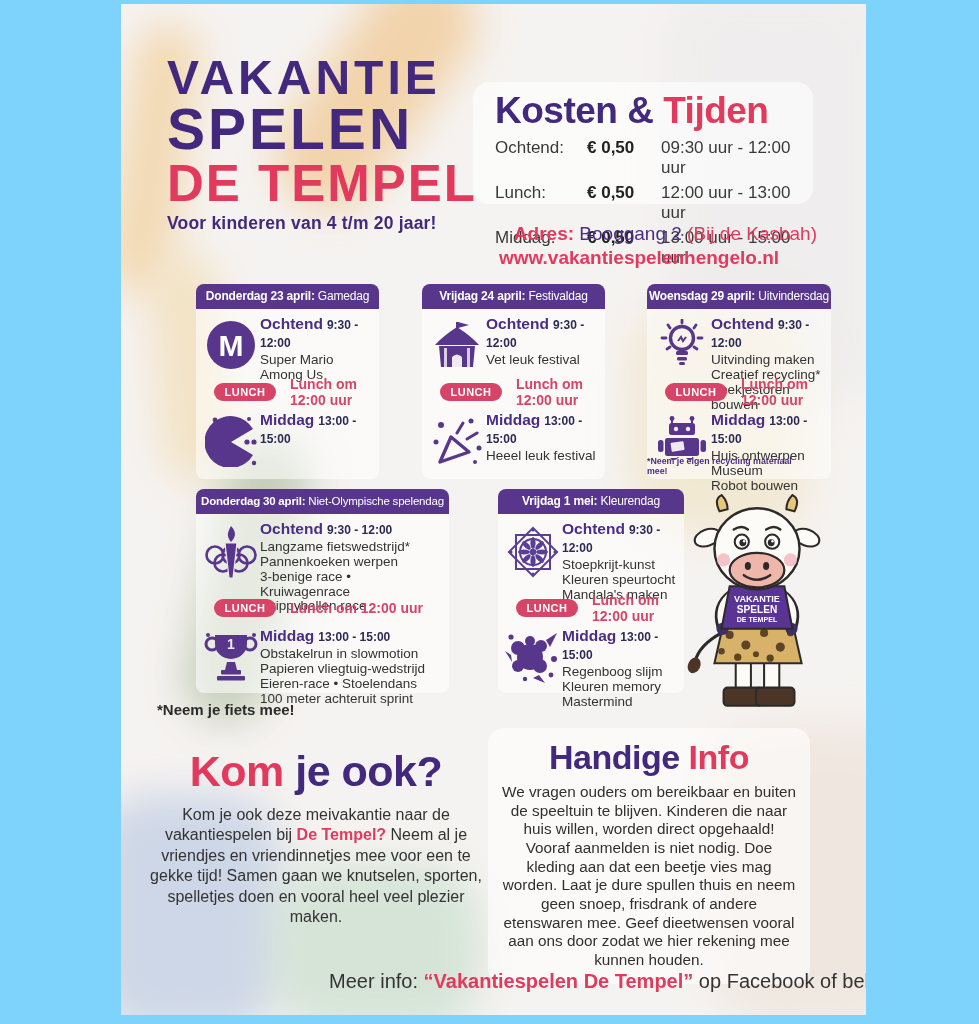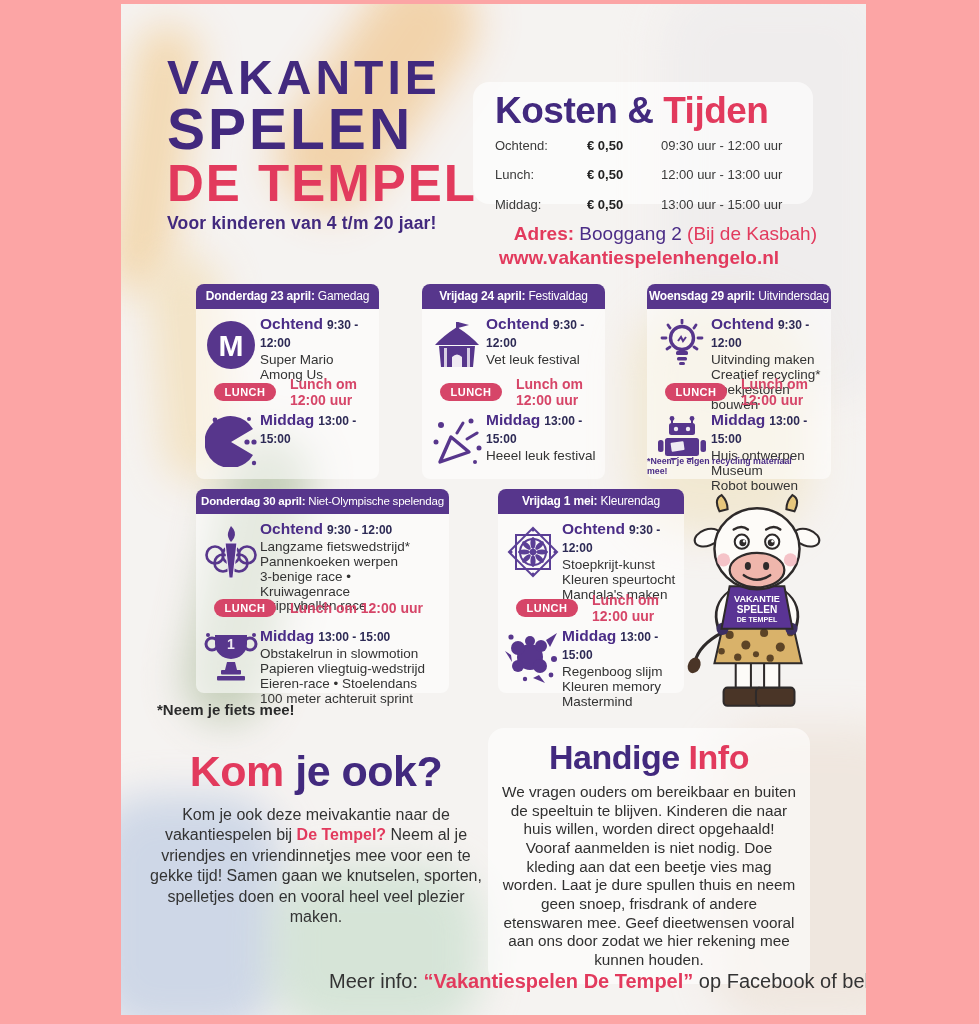--- a/index.html
+++ b/index.html
@@ -1,40 +1,40 @@
 <!DOCTYPE html>
 <html><head>
 <meta charset="utf-8">
 <style>
   * { margin:0; padding:0; box-sizing:border-box; }
   html,body { width:979px; height:1024px; }
   body { font-family:"Liberation Sans", sans-serif; background:#e0d2c1; }
-  .stage { position:relative; width:979px; height:1024px; background:#fca5a5; overflow:hidden; }
+  .stage { position:relative; width:979px; height:1024px; background:#7dd3fc; overflow:hidden; }
   .flyer { position:absolute; left:121px; top:4px; width:745px; height:1011px; background:#f3f0ed; overflow:hidden; }
 
   
   .blob { position:absolute; filter:blur(20px); border-radius:60px; }
   .veil { position:absolute; inset:0; background:rgba(250,248,247,0.38); }
   .content { position:absolute; inset:0; }
 
   
   .title-block { position:absolute; left:46px; top:50px; width:330px; }
   .t1 { font-size:48px; font-weight:bold; letter-spacing:4px; color:#42297e; line-height:1.0; }
   .t2 { font-size:57px; font-weight:bold; letter-spacing:3px; color:#42297e; line-height:0.95; }
   .t3 { font-size:51px; font-weight:bold; letter-spacing:2px; color:#e23a5d; line-height:1.0; margin-top:2px; }
   .tsub { font-size:17.5px; font-weight:bold; color:#42297e; margin-top:4px; letter-spacing:0.2px; }
 
   
   .kosten-card { position:absolute; left:352px; top:78px; width:340px; height:122px;
     background:rgba(255,255,255,0.62); border-radius:16px; padding:8px 0 0 22px; }
   .kosten-title { font-size:37px; font-weight:bold; letter-spacing:-0.5px; }
   .kosten-title .p1 { color:#42297e; }
   .kosten-title .p2 { color:#e23a5d; }
-  .kosten-table { margin-top:6px; display:grid; grid-template-columns:92px 74px auto; row-gap:14px;
-    font-size:13px; color:#3a3a3a; line-height:1.18; }
+  .kosten-table { margin-top:6px; display:grid; grid-template-columns:92px 74px auto; row-gap:5px;
+    font-size:17px; color:#3a3a3a; line-height:1.18; }
   .kprice { font-weight:bold; color:#222; }
 
   .adres-line { position:absolute; left:340px; top:219px; width:356px; text-align:right; font-size:19px; }
   .adres-label { color:#e23a5d; font-weight:bold; }
   .adres-value { color:#4b2d87; }
   .adres-extra { color:#e23a5d; }
   .website { position:absolute; left:340px; top:243px; width:356px; text-align:center;
     font-size:19px; font-weight:bold; color:#e23a5d; }
 
   

